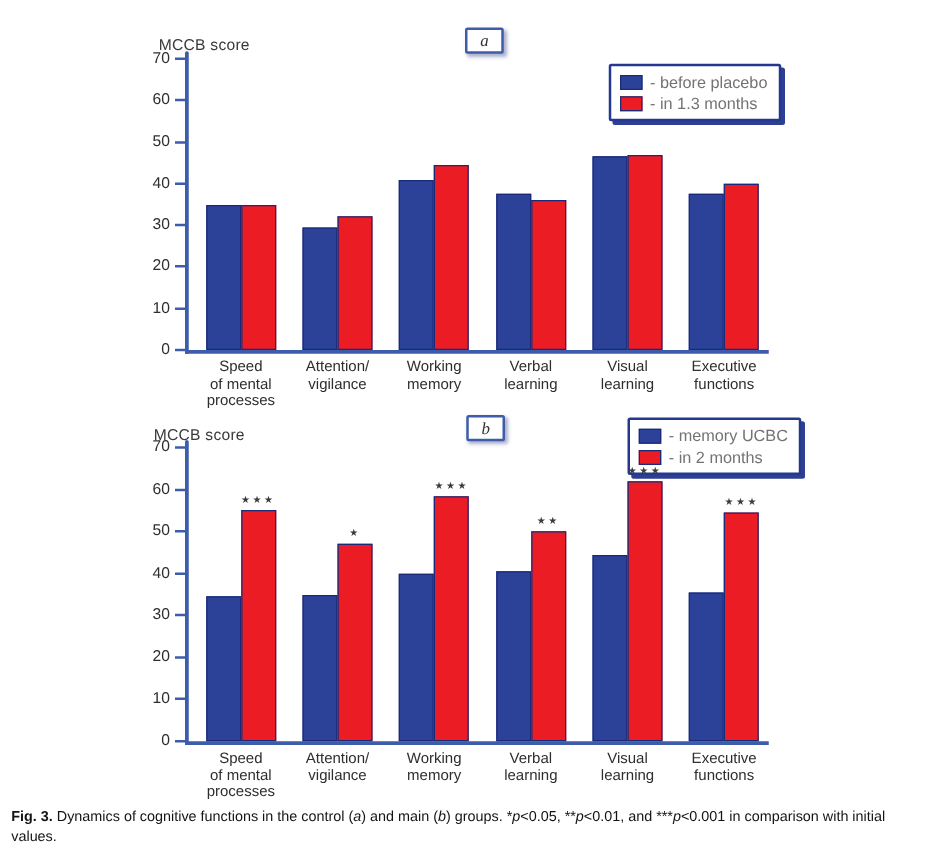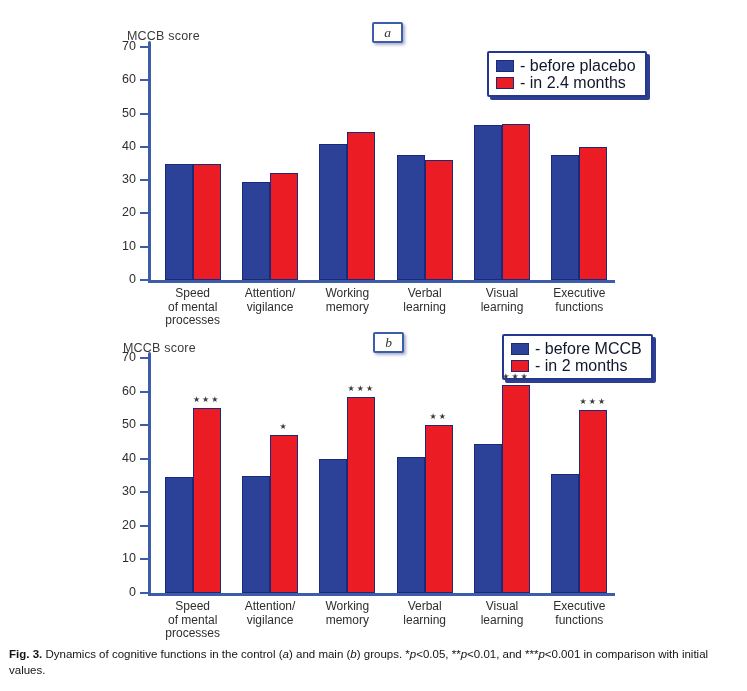--- a/index.html
+++ b/index.html
@@ -19,21 +19,21 @@
   }
   .legend{
     position:absolute;background:#fff;border:2px solid #24388f;border-radius:2px;
     box-shadow:3px 3px 0 #2e3f92;padding:4px 9px 4px 7px;
   }
   .legend-row{display:flex;align-items:center;height:17px;white-space:nowrap;}
   .legend-swatch{
     width:18px;height:12px;border:1px solid #1b2a78;box-sizing:border-box;
     margin-right:6px;flex:0 0 auto;
   }
-  .legend-label{font-size:16px;color:#0f172a;}
+  .legend-label{font-size:13px;color:#737373;}
   .axis-line{position:absolute;background:#3d5caa;}
   .axis-y{border-radius:3px 3px 0 0;}
   .tick-mark{position:absolute;background:#3d5caa;height:2px;width:8px;}
   .tick-label{
     position:absolute;width:34px;text-align:right;font-size:12.5px;color:#2e2e2e;
   }
   .bar{position:absolute;box-sizing:border-box;border:1px solid #1b2a78;}
   .sig{
     position:absolute;text-align:center;font-size:8px;letter-spacing:2px;
     color:#3b3b3b;white-space:nowrap;
@@ -57,21 +57,21 @@
   <div class="panel-box" style="left:372px;top:22px">
     <span>a</span>
   </div>
   <div class="legend" style="left:487px;top:51px">
     <div class="legend-row">
       <span class="legend-swatch" style="background:#2c4198"></span>
       <span class="legend-label">- before placebo</span>
     </div>
     <div class="legend-row">
       <span class="legend-swatch" style="background:#ec1c24"></span>
-      <span class="legend-label">- in 2.4 months</span>
+      <span class="legend-label">- in 1.3 months</span>
     </div>
   </div>
   <div>
       <div class="axis-line axis-y" style="left: 148px; top: 41px; width: 3px; height: 242px;"></div>
       <div class="axis-line" style="left: 148px; top: 280px; width: 467px; height: 3px;"></div>
       <div class="tick-mark" style="left: 140px; top: 279px;"></div>
       <div class="tick-label" style="left: 102px; top: 272px;">0</div>
       <div class="tick-mark" style="left: 140px; top: 245.714px;"></div>
       <div class="tick-label" style="left: 102px; top: 238.714px;">10</div>
       <div class="tick-mark" style="left: 140px; top: 212.429px;"></div>
@@ -125,21 +125,21 @@
       </div>
     </div>
 
   <div class="axis-title" style="left:123px;top:341px">MCCB score</div>
   <div class="panel-box" style="left:373px;top:332px">
     <span>b</span>
   </div>
   <div class="legend" style="left:502px;top:334px">
     <div class="legend-row">
       <span class="legend-swatch" style="background:#2c4198"></span>
-      <span class="legend-label">- before MCCB</span>
+      <span class="legend-label">- memory UCBC</span>
     </div>
     <div class="legend-row">
       <span class="legend-swatch" style="background:#ec1c24"></span>
       <span class="legend-label">- in 2 months</span>
     </div>
   </div>
   <div>
       <div class="axis-line axis-y" style="left: 148px; top: 352px; width: 3px; height: 244px;"></div>
       <div class="axis-line" style="left: 148px; top: 593px; width: 467px; height: 3px;"></div>
       <div class="tick-mark" style="left: 140px; top: 592px;"></div>

